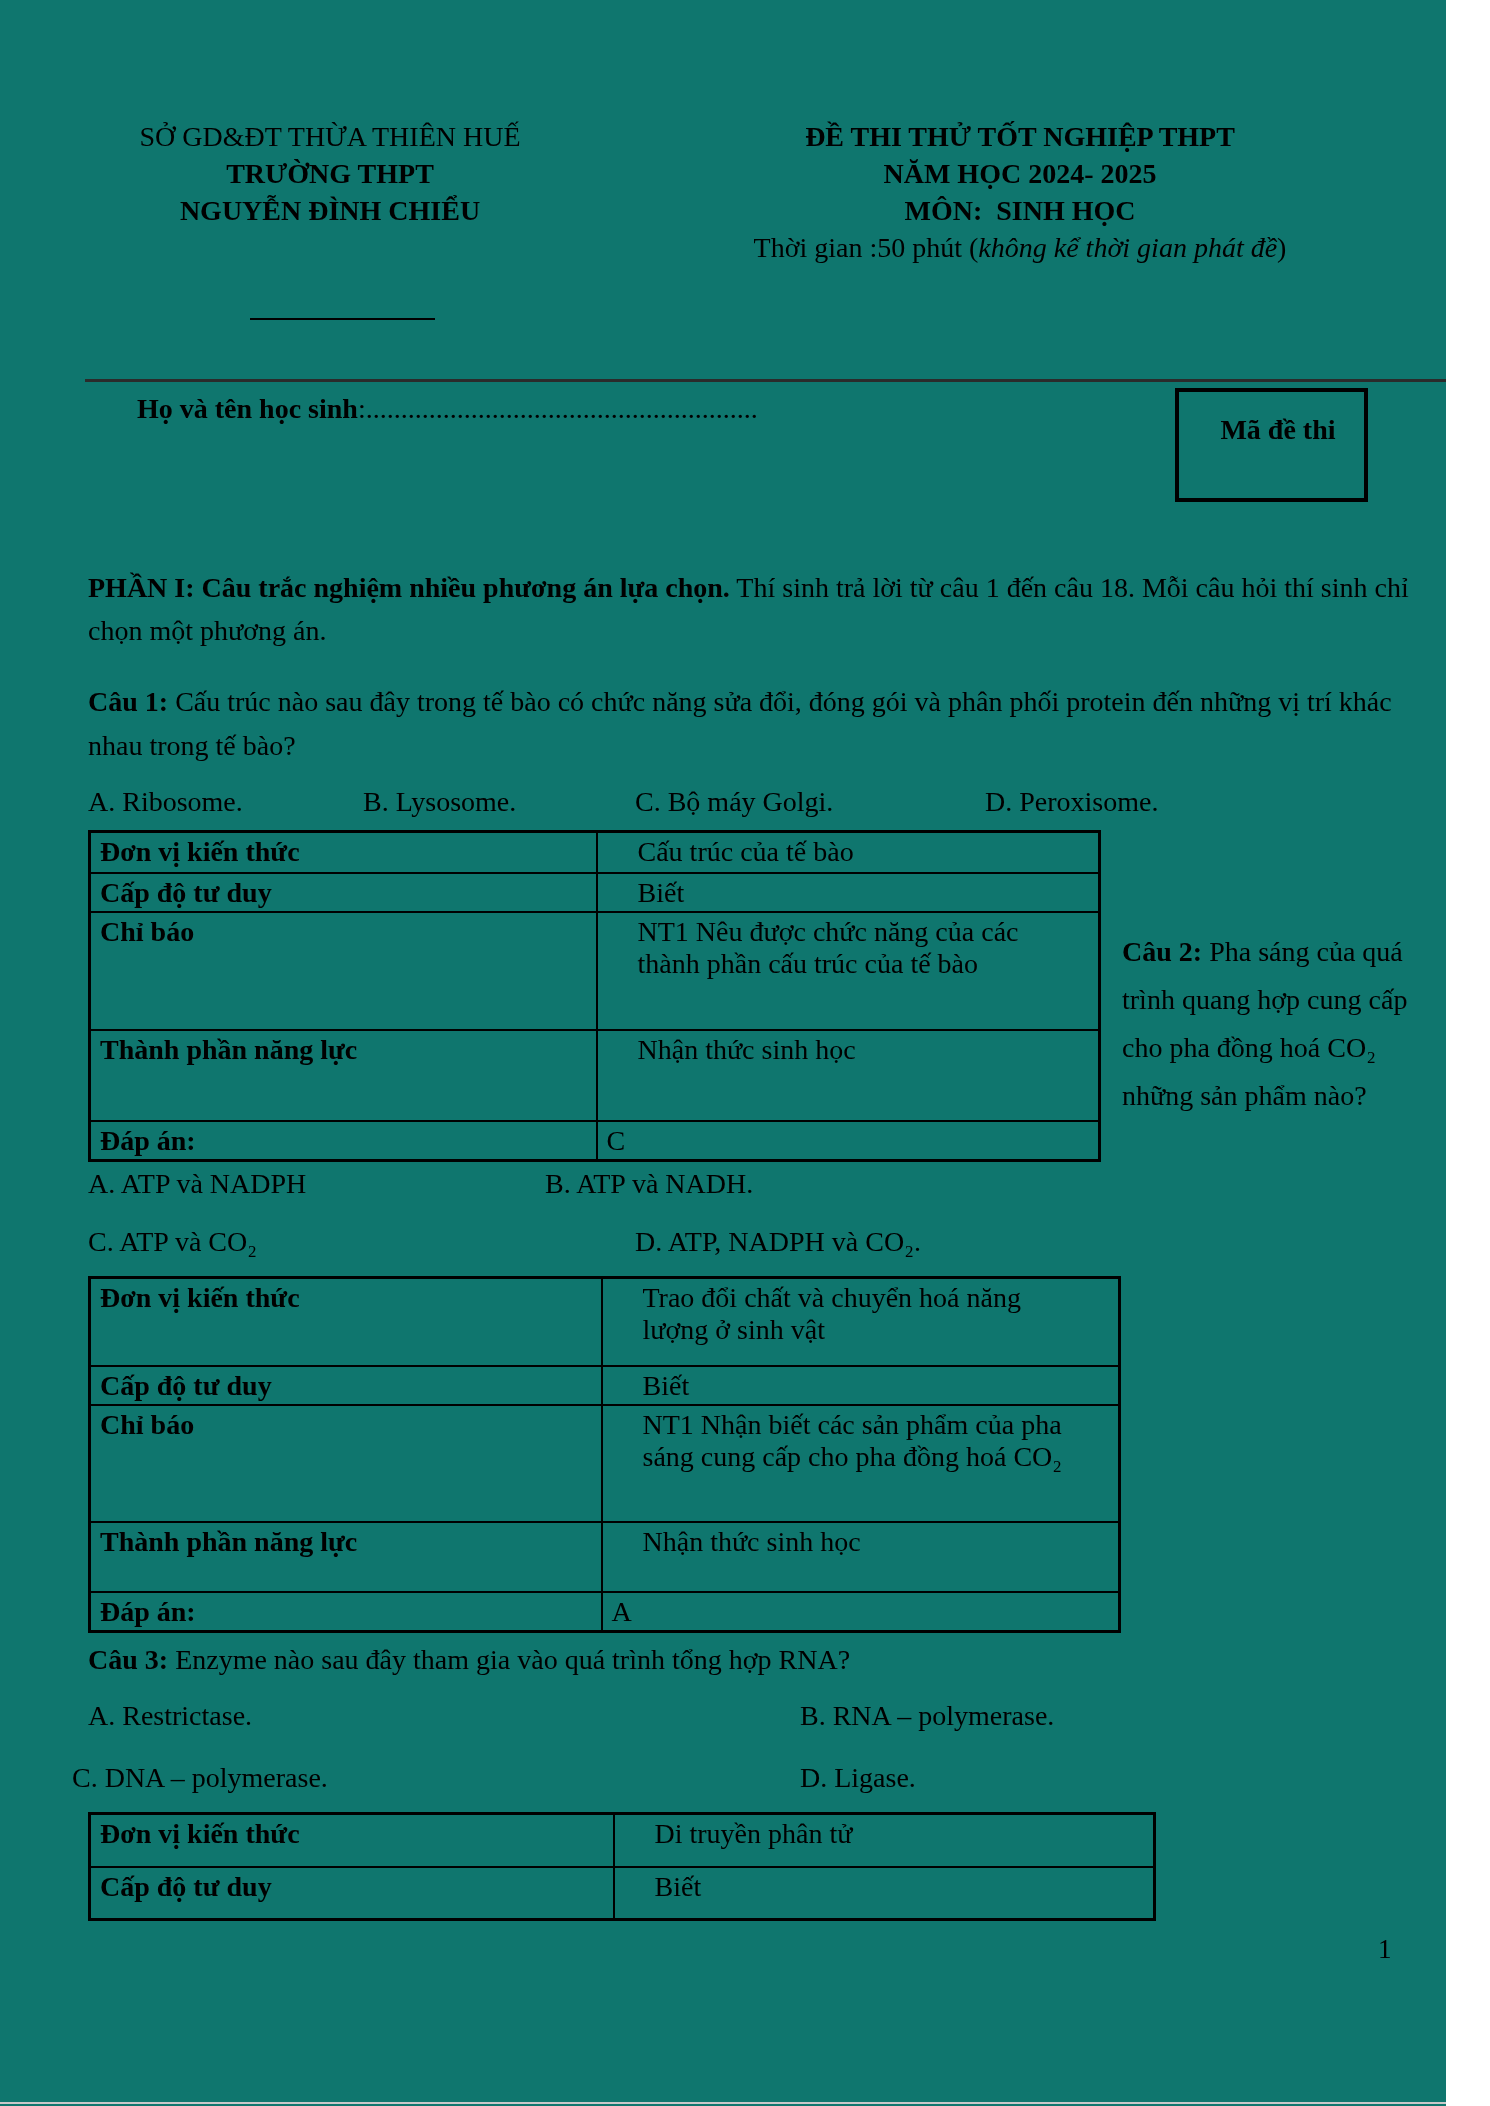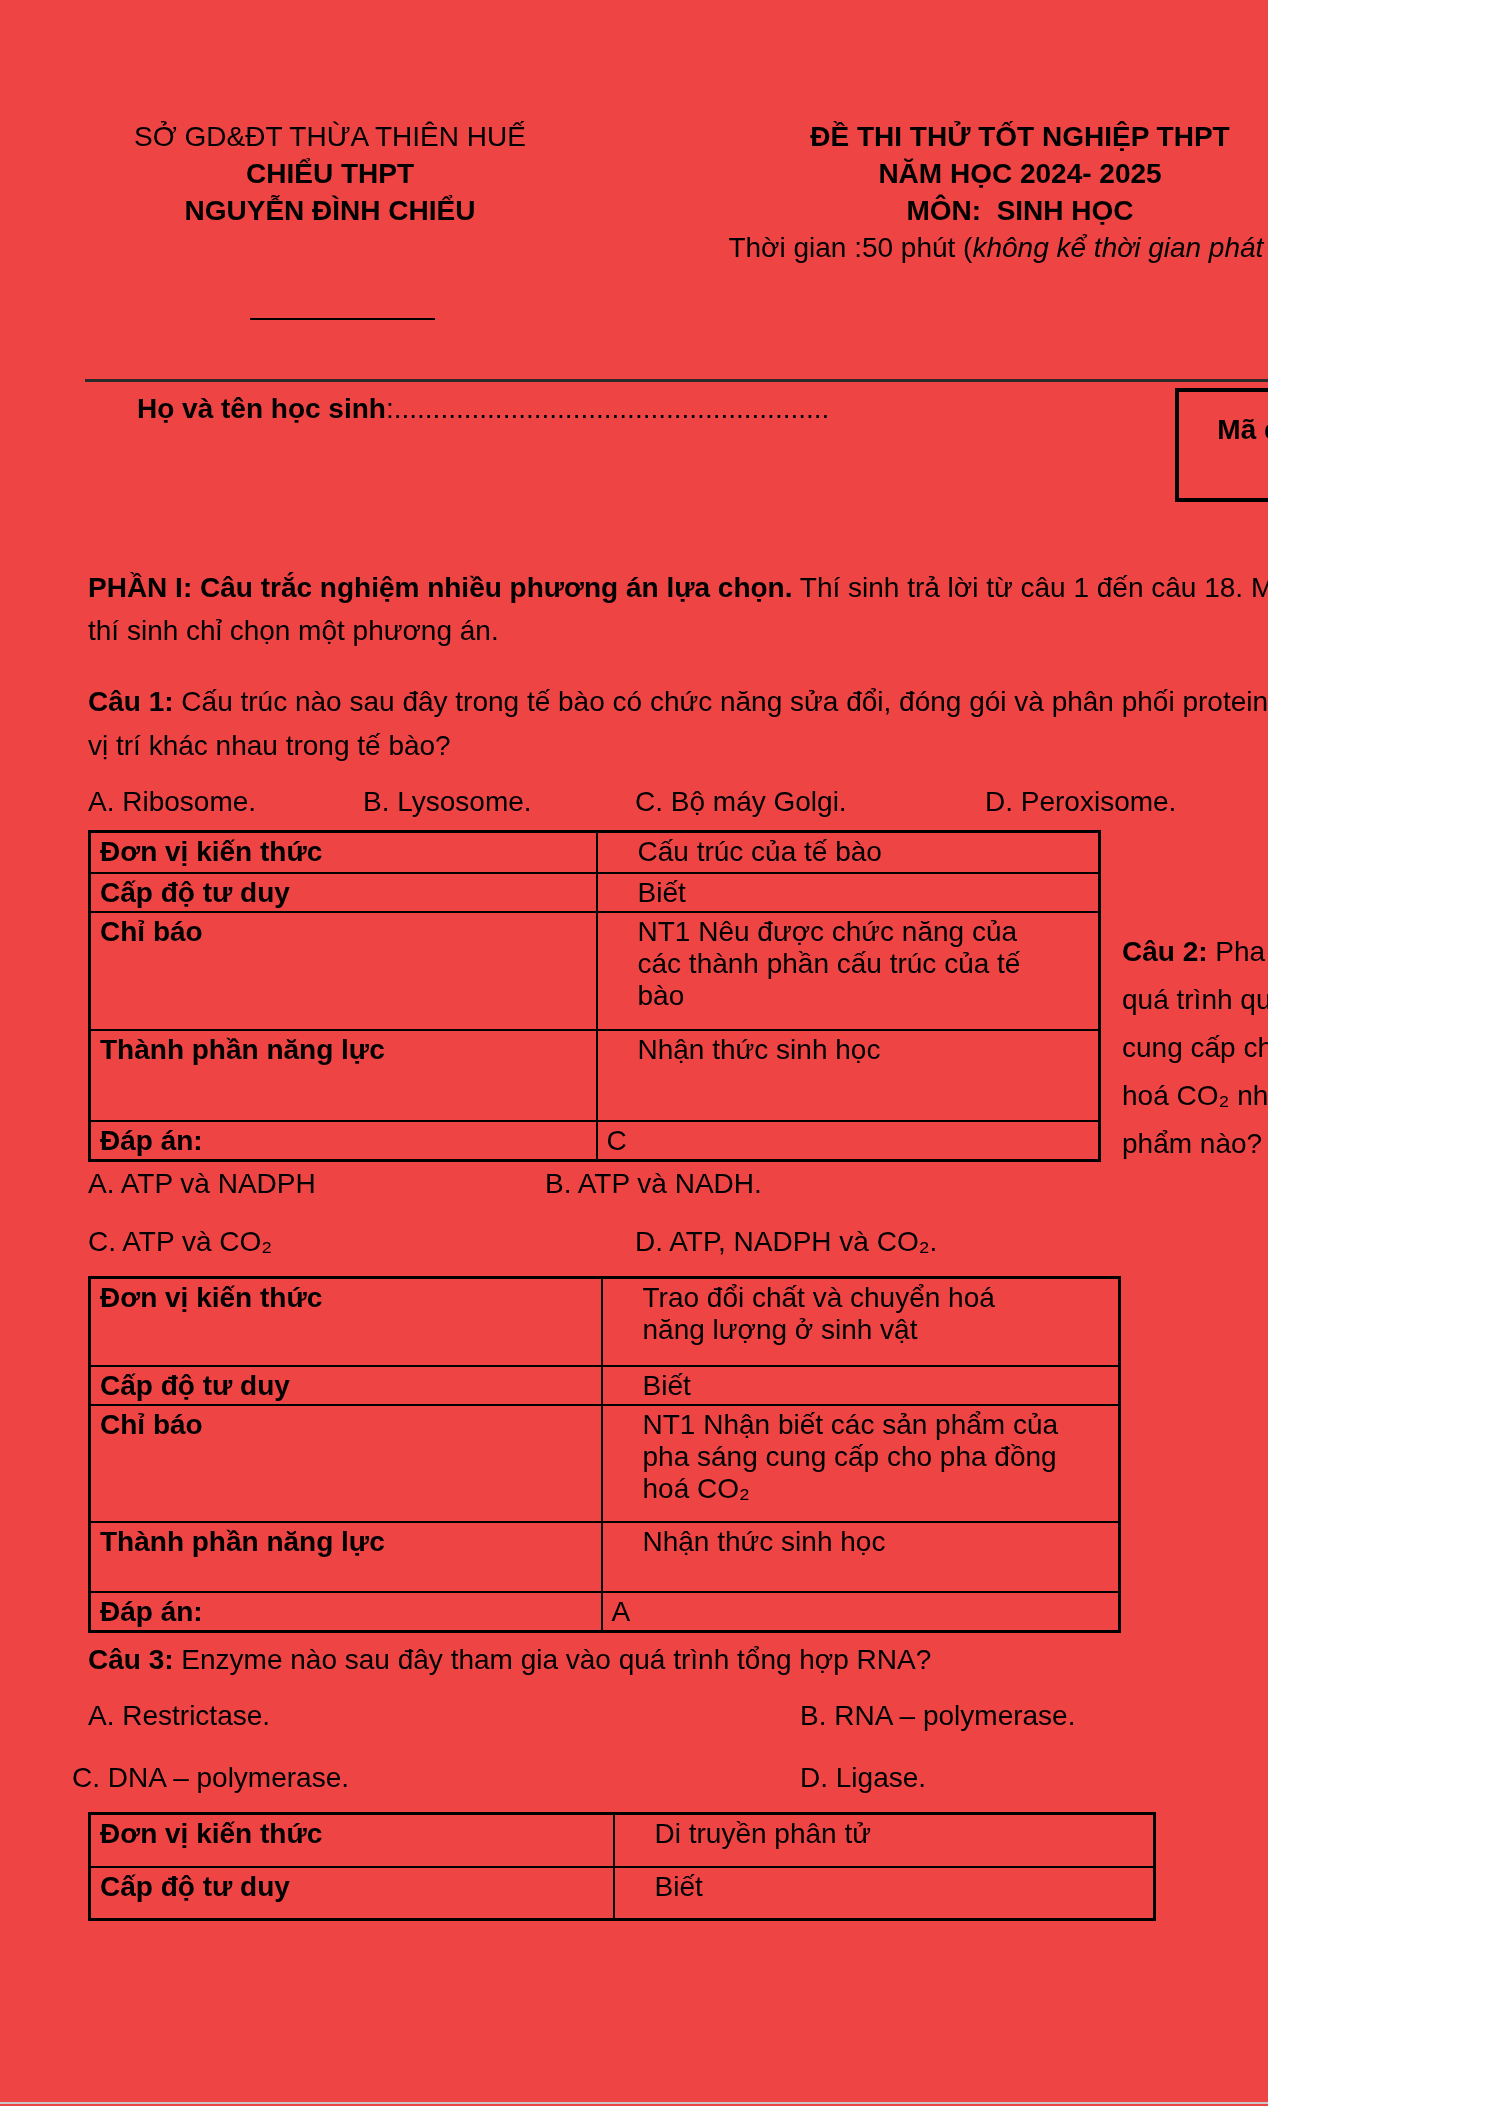--- a/index.html
+++ b/index.html
@@ -1,18 +1,18 @@
 <!DOCTYPE html>
 <html><head>
 <meta charset="utf-8">
 <style>
   html,body { margin:0; padding:0; background:#ffffff; }
   .page {
-    position:relative; width:1268px; height:2106px; background:#ef4444;
-    font-family:Liberation Sans, sans-serif; color:#000;
+    position:relative; width:1446px; height:2106px; background:#0f766e;
+    font-family:Liberation Serif, serif; color:#000;
     font-size:28px; overflow:hidden;
   }
   .abs { position:absolute; }
   .b { font-weight:bold; }
   .i { font-style:italic; }
   .pre { white-space:pre-wrap; }
 
   .hdr-left { left:90px; top:118px; width:480px; line-height:37px; text-align:center; }
   .hdr-right { left:600px; top:118px; width:840px; line-height:37px; text-align:center; }
   .hdr-underline { left:250px; top:318px; width:185px; height:0; border-top:2px solid #000; }
@@ -47,21 +47,21 @@
   .edge-right { left:1486px; top:0; width:2px; height:2106px; background:#8f8f8f; }
   .edge-bottom { left:0; top:2102px; width:1490px; height:2px; background:#c9c9c9; }
 </style>
 </head>
 <body>
 
 <div class="page">
 
   <div class="abs hdr-left">
     <div>SỞ GD&amp;ĐT THỪA THIÊN HUẾ</div>
-    <div class="b">CHIỂU THPT</div>
+    <div class="b">TRƯỜNG THPT</div>
     <div class="b">NGUYỄN ĐÌNH CHIỂU</div>
   </div>
   <div class="abs hdr-underline"></div>
 
   <div class="abs hdr-right">
     <div class="b">ĐỀ THI THỬ TỐT NGHIỆP THPT</div>
     <div class="b">NĂM HỌC 2024- 2025</div>
     <div class="b pre">MÔN:  SINH HỌC</div>
     <div><span>Thời gian :50 phút (</span><span class="i">không kể thời gian phát đề</span><span>)</span></div>
   </div>

